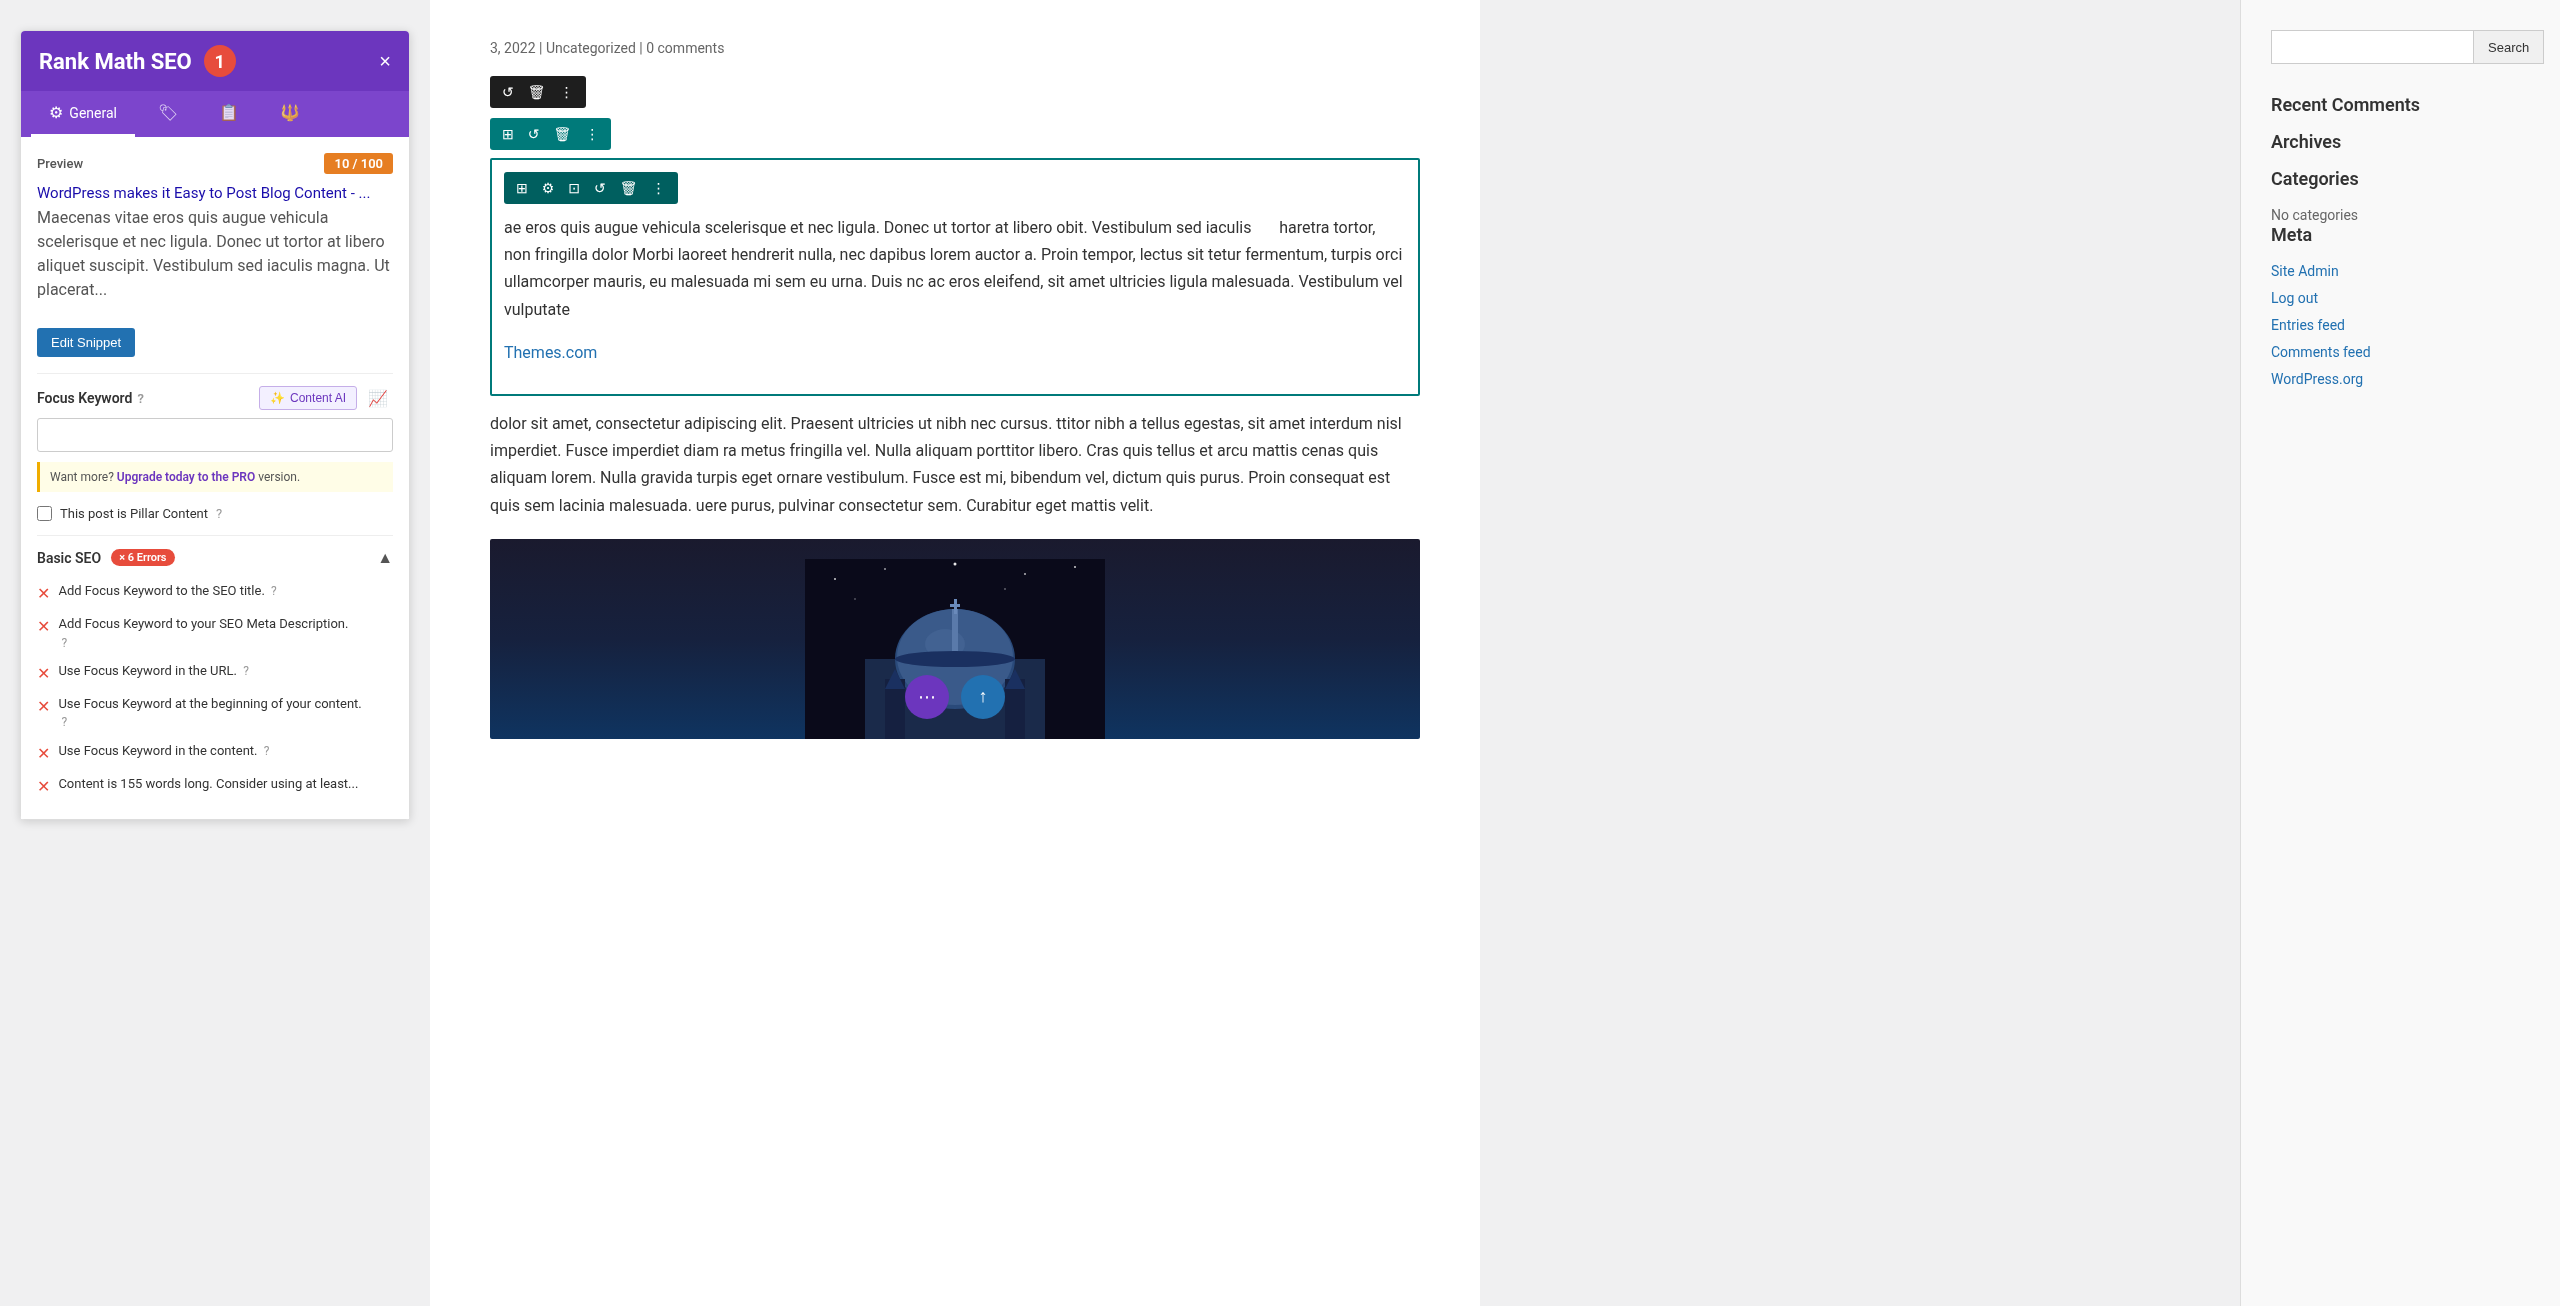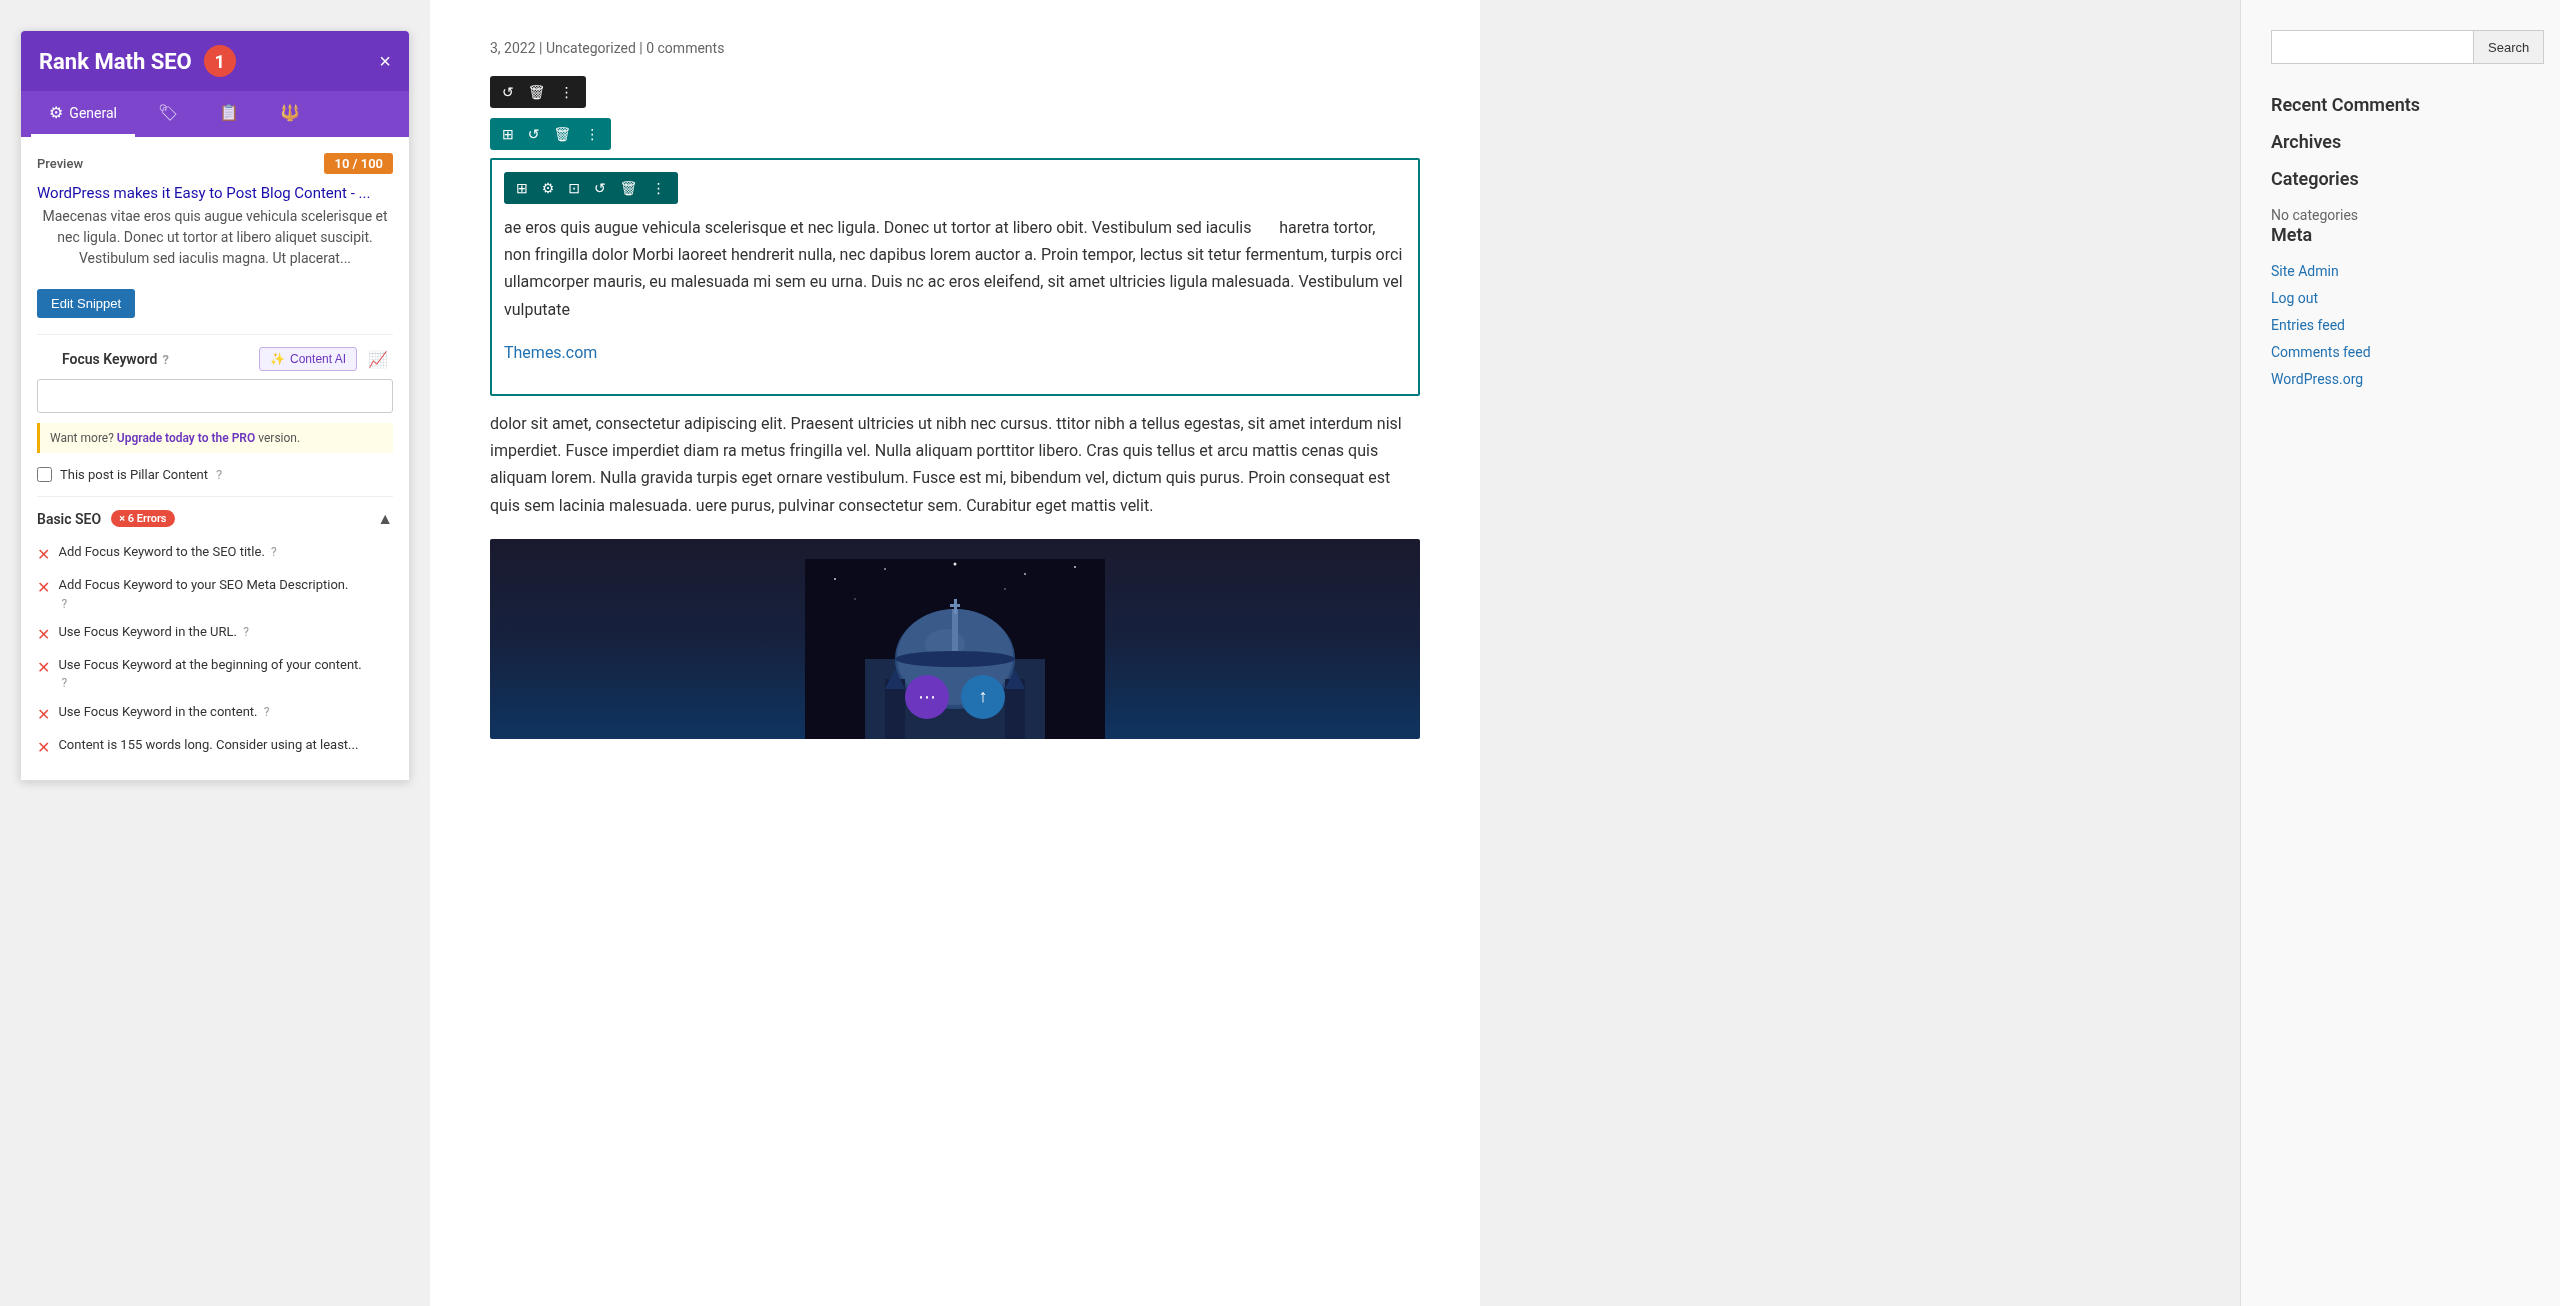--- a/index.html
+++ b/index.html
@@ -134,25 +134,24 @@
       font-size: 15px;
       text-decoration: none;
       display: block;
       margin-bottom: 4px;
       white-space: nowrap;
       overflow: hidden;
       text-overflow: ellipsis;
     }
 
     .preview-desc {
-      font-size: 14px;
+      font-size: 16px;
       color: #555;
       line-height: 1.5;
-      margin-bottom: 20px;
-      text-align: center;
+      margin-bottom: 26px;
     }
 
     .edit-snippet-btn {
       background: #2271b1;
       color: #fff;
       border: none;
       padding: 7px 14px;
       border-radius: 3px;
       font-size: 13px;
       cursor: pointer;
@@ -167,21 +166,20 @@
     
     .focus-keyword-section {
       margin-bottom: 14px;
     }
 
     .section-label-row {
       display: flex;
       align-items: center;
       justify-content: space-between;
       margin-bottom: 8px;
-      margin-left: 25px;
     }
 
     .section-label {
       font-size: 14px;
       font-weight: 600;
       color: #333;
       display: flex;
       align-items: center;
       gap: 5px;
     }

